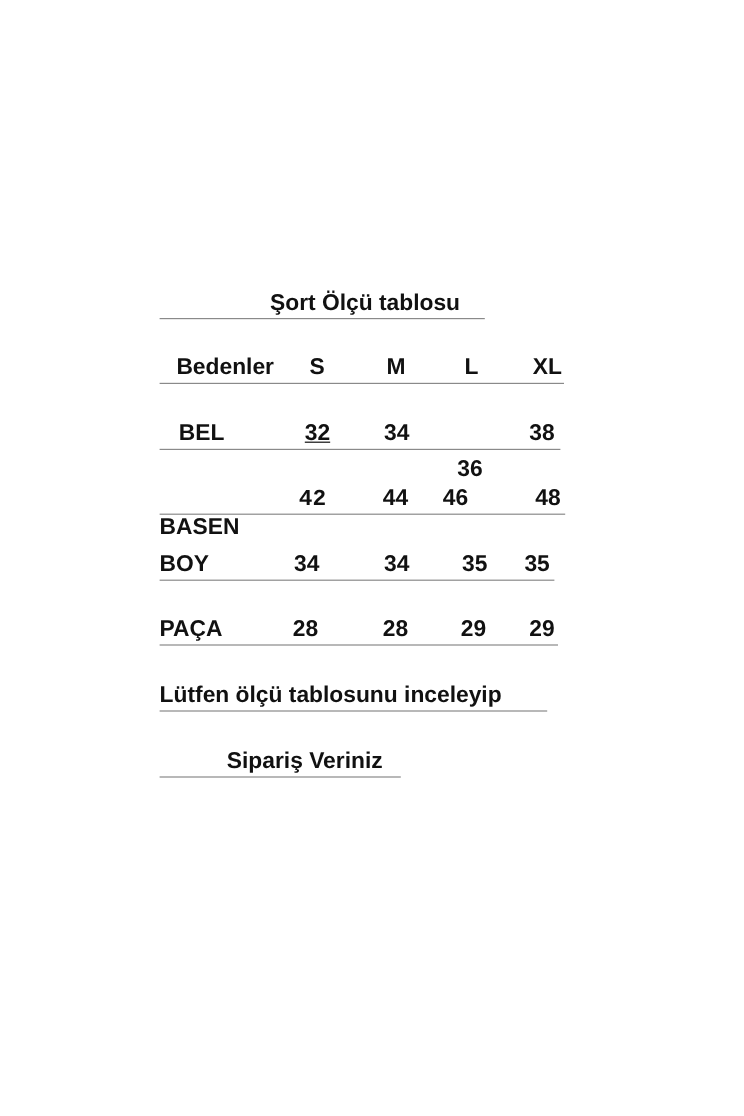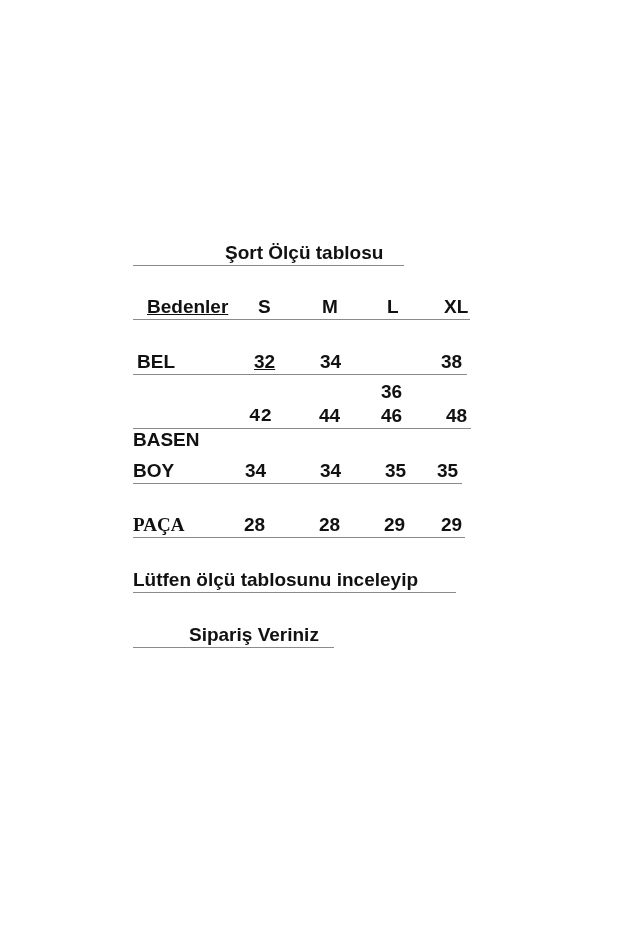--- a/index.html
+++ b/index.html
@@ -51,57 +51,57 @@
 
 <div>
 
   <div class="line title-line" style="top:242px;">
     <span class="rule"></span>
     <span class="cell">Şort Ölçü tablosu</span>
   </div>
 
   <div class="line header-line" style="top:296px;">
     <span class="rule"></span>
-    <span class="cell" style="left:14px;text-decoration:underline;">Bedenler</span>
+    <span class="cell" style="left:14px;">Bedenler</span>
     <span class="cell" style="left:125px;">S</span>
     <span class="cell" style="left:189px;">M</span>
     <span class="cell" style="left:254px;">L</span>
     <span class="cell" style="left:311px;">XL</span>
   </div>
 
   <div class="line row-line" style="top:351px;">
     <span class="rule"></span>
-    <span class="cell" style="left:4px;">BEL</span>
+    <span class="cell" style="left:16px;">BEL</span>
     <span class="cell" style="left:121px;text-decoration:underline;">32</span>
     <span class="cell" style="left:187px;">34</span>
     <span class="cell" style="left:248px;margin-top:30px;">36</span>
     <span class="cell" style="left:308px;text-align:center;">38</span>
   </div>
 
   <div class="line row-line" style="top:405px;">
     <span class="rule" style="width:338px;"></span>
     <span class="cell" style="left:0;margin-top:24px;">BASEN</span>
     <span class="cell" style="left:116px;font-family:Liberation Mono, monospace;">42</span>
     <span class="cell" style="left:186px;">44</span>
-    <span class="cell" style="left:248px;">46</span>
+    <span class="cell" style="left:236px;">46</span>
     <span class="cell" style="left:313px;">48</span>
   </div>
 
   <div class="line row-line" style="top:460px;">
     <span class="rule" style="width:329px;"></span>
     <span class="cell" style="left:0;">BOY</span>
     <span class="cell" style="left:112px;">34</span>
     <span class="cell" style="left:187px;">34</span>
     <span class="cell" style="left:252px;">35</span>
     <span class="cell" style="left:304px;">35</span>
   </div>
 
   <div class="line row-line" style="top:514px;">
     <span class="rule" style="width:332px;"></span>
-    <span class="cell" style="left:0;font-family:Liberation Serif, serif;">PAÇA</span>
+    <span class="cell" style="left:0;">PAÇA</span>
     <span class="cell" style="left:111px;">28</span>
     <span class="cell" style="left:186px;">28</span>
     <span class="cell" style="left:251px;">29</span>
     <span class="cell" style="left:308px;">29</span>
   </div>
 
   <div class="line note-line" style="top:569px;">
     <span class="rule"></span>
     <span class="cell">Lütfen ölçü tablosunu inceleyip</span>
   </div>

